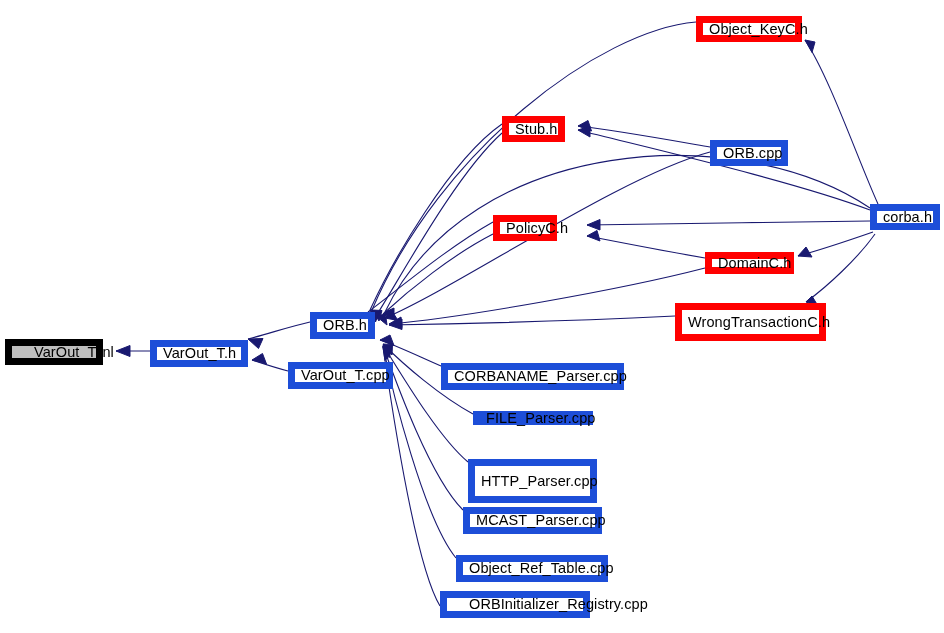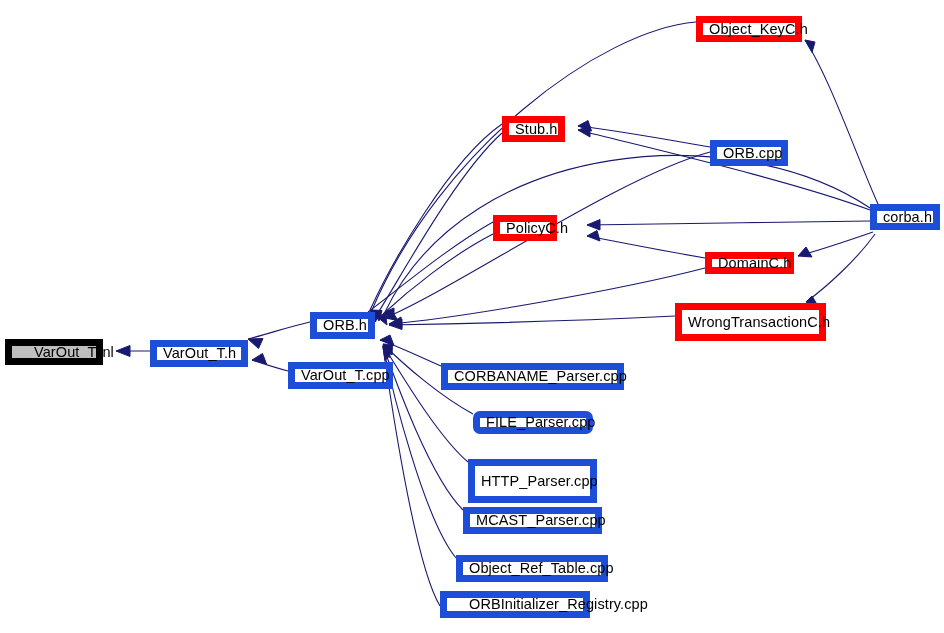--- a/index.html
+++ b/index.html
@@ -122,21 +122,21 @@
       </div>
       <div class="node" style="left: 310px; top: 312px; width: 65px; height: 27px;">
         <span class="node-label">ORB.h</span>
       </div>
       <div class="node" style="left: 288px; top: 362px; width: 105px; height: 27px;">
         <span class="node-label">VarOut_T.cpp</span>
       </div>
       <div class="node" style="left: 441px; top: 363px; width: 183px; height: 27px;">
         <span class="node-label">CORBANAME_Parser.cpp</span>
       </div>
-      <div class="node" style="left: 473px; top: 411px; width: 120px; height: 23px; border-radius: 7px;">
+      <div class="node" style="left: 473px; top: 411px; width: 120px; height: 14px;">
         <span class="node-label">FILE_Parser.cpp</span>
       </div>
       <div class="node" style="left: 468px; top: 459px; width: 129px; height: 44px;">
         <span class="node-label">HTTP_Parser.cpp</span>
       </div>
       <div class="node" style="left: 463px; top: 507px; width: 139px; height: 27px;">
         <span class="node-label">MCAST_Parser.cpp</span>
       </div>
       <div class="node" style="left: 456px; top: 555px; width: 152px; height: 27px;">
         <span class="node-label">Object_Ref_Table.cpp</span>

